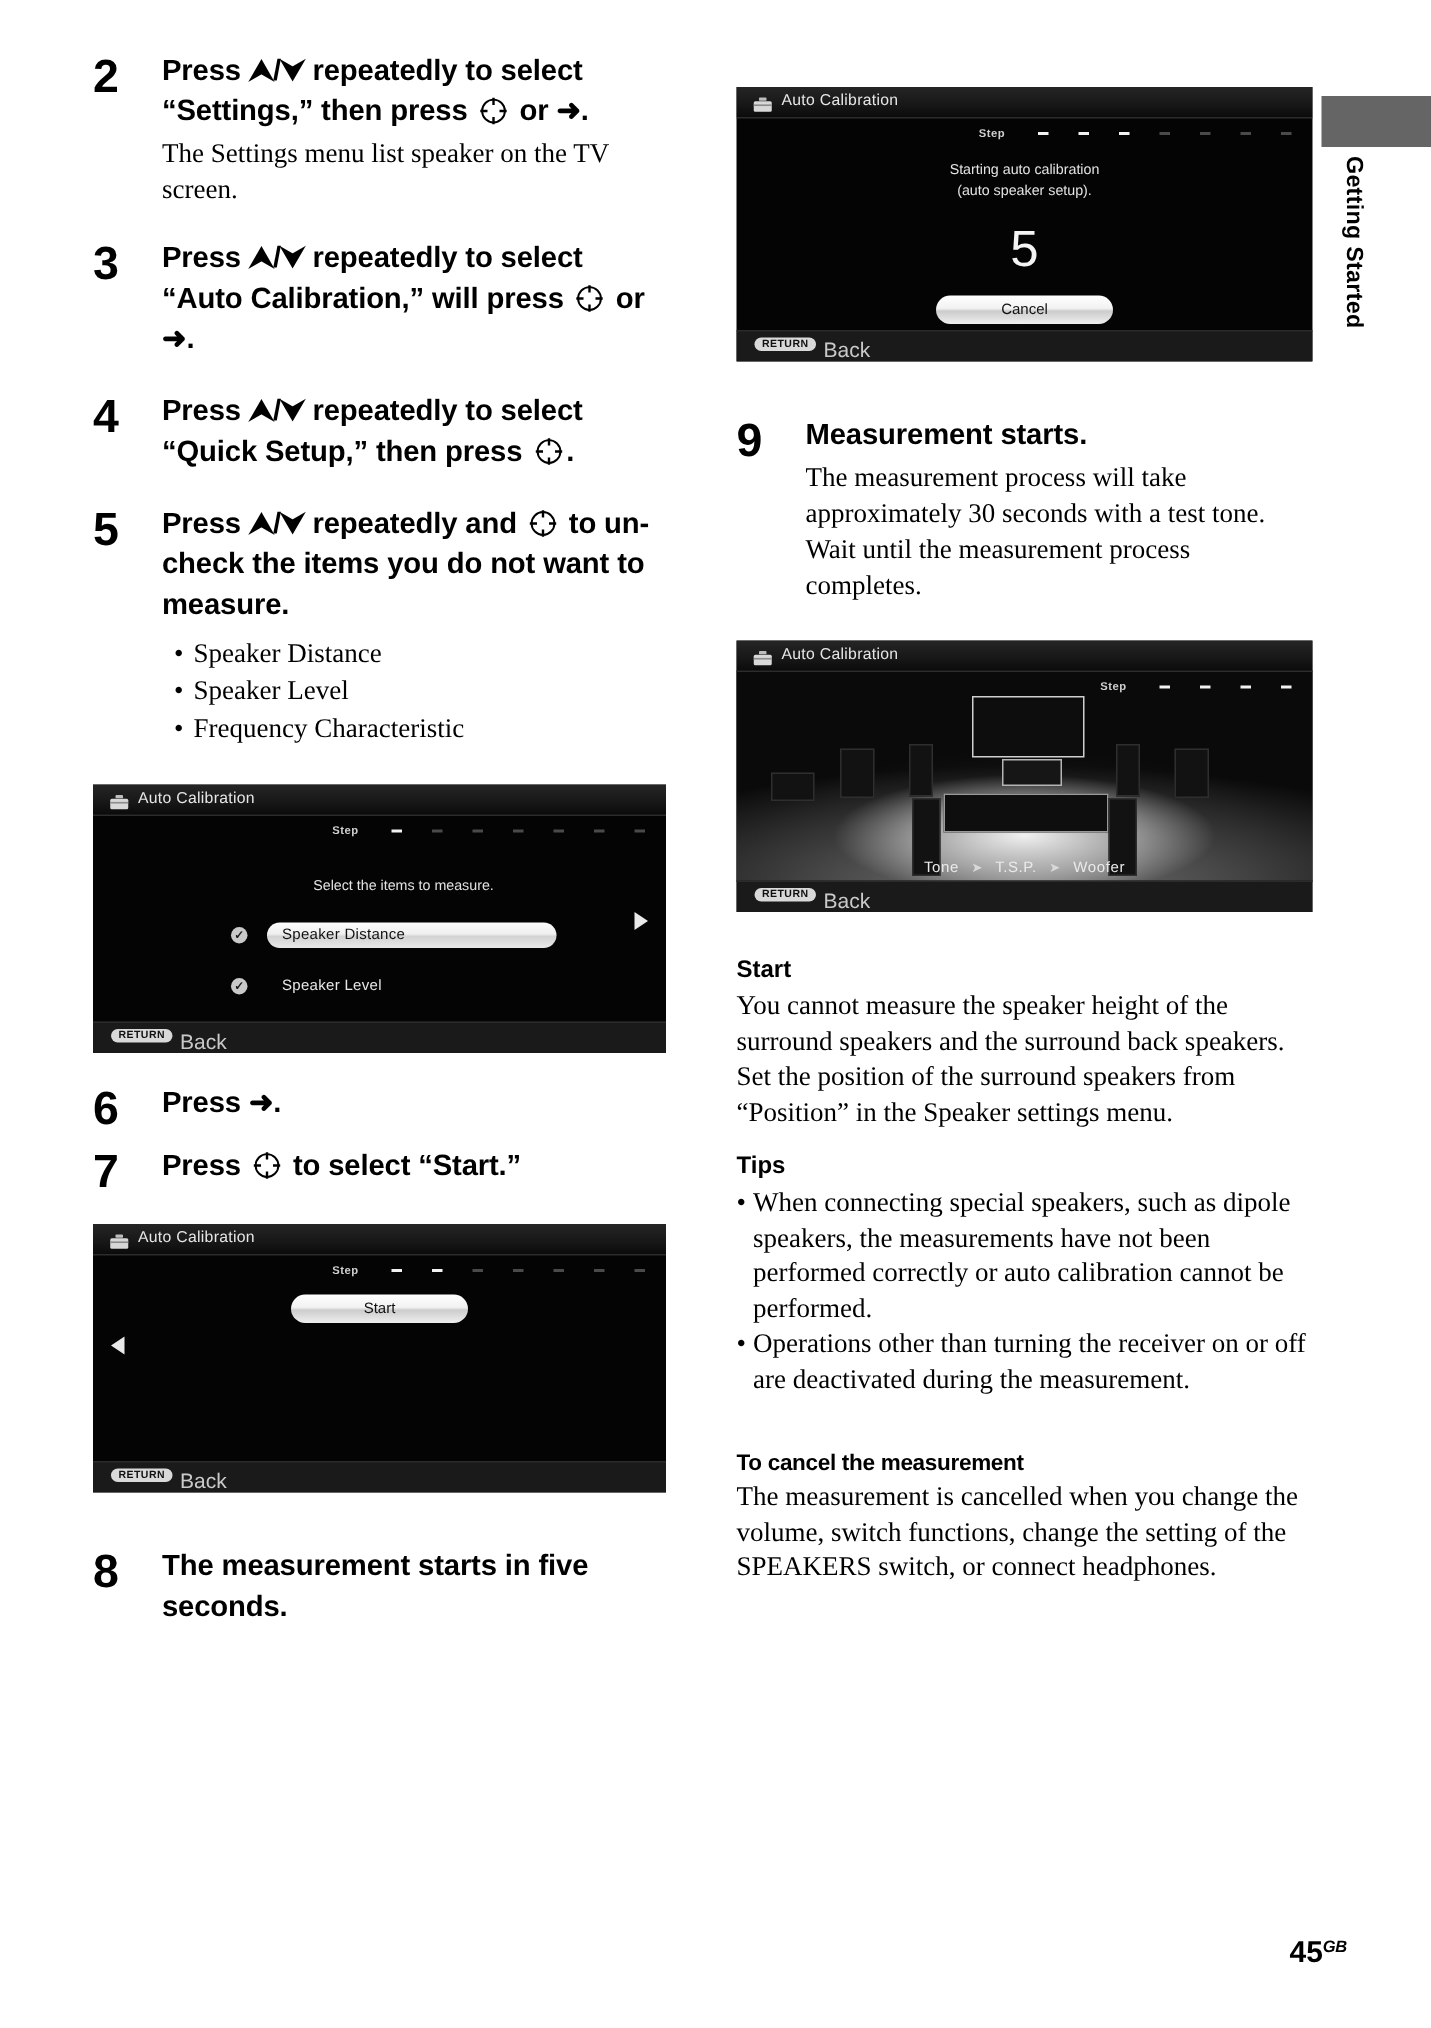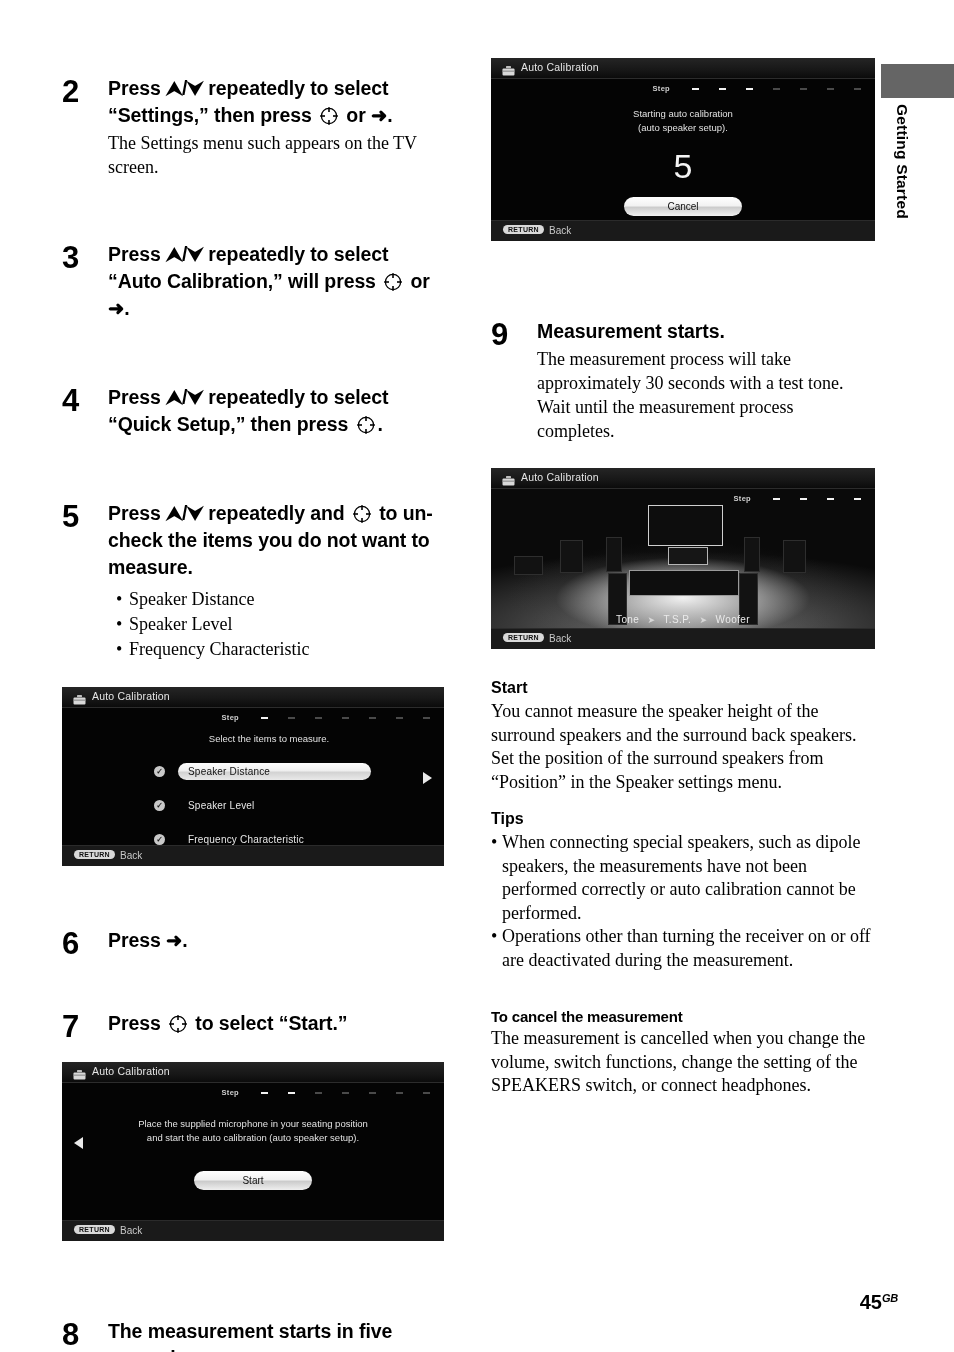--- a/index.html
+++ b/index.html
@@ -74,21 +74,20 @@
   }
   .step-body {
     margin-left: 46px;
   }
   .step-title {
     font-family: "Liberation Sans", sans-serif;
     font-weight: bold;
     font-size: 19.5px;
     line-height: 27px;
     letter-spacing: -0.1px;
-    margin-top: 41px;
   }
   .step-desc {
     font-family: "Liberation Serif", serif;
     font-size: 18px;
     line-height: 24px;
     margin-top: 2px;
   }
 
   
   .arrow-updown { letter-spacing: -0.5px; }
@@ -194,27 +193,27 @@
     font-size: 7px;
     font-weight: bold;
     padding: 1px 5px;
     border-radius: 6px;
     letter-spacing: 0.3px;
   }
   .ret-text {
     position: absolute;
     left: 58px;
     top: 4px;
-    font-size: 10px;
+    font-size: 14px;
     color: #c9c9c9;
   }
 
   
   .tv-select { height: 179px; }
-  .tv-select .tv-msg { margin-top: 24px; padding-left: 32px; }
+  .tv-select .tv-msg { margin-top: 40px; padding-left: 32px; }
   .opt-list { margin-top: 14px; padding-left: 92px; }
   .opt-row {
     position: relative;
     height: 24px;
     margin-bottom: 10px;
   }
   .opt-check {
     position: absolute;
     left: 0;
     top: 6px;
@@ -404,21 +403,21 @@
   <div class="step">
     <div class="step-num">2</div>
     <div class="step-body">
       <div class="step-title"><span>Press </span><span class="arrow-updown">⮝/⮟</span><span> repeatedly to select “Settings,” then press </span><span class="enter-icon"><svg viewBox="0 0 20 20" width="20" height="20">
               <circle cx="10" cy="10" r="7.6" fill="none" stroke="#000" stroke-width="1.3"></circle>
               <line x1="10" y1="1.2" x2="10" y2="6" stroke="#000" stroke-width="1.6"></line>
               <line x1="10" y1="14" x2="10" y2="18.8" stroke="#000" stroke-width="1.6"></line>
               <line x1="1.2" y1="10" x2="6" y2="10" stroke="#000" stroke-width="1.6"></line>
               <line x1="14" y1="10" x2="18.8" y2="10" stroke="#000" stroke-width="1.6"></line>
             </svg></span><span> or </span><span>➜</span><span>.</span></div>
-      <div class="step-desc">The Settings menu such appears on the TV screen.</div>
+      <div class="step-desc">The Settings menu list speaker on the TV screen.</div>
     </div>
   </div>
 
   <div class="spacer-16"></div>
 
   <div class="step">
     <div class="step-num">3</div>
     <div class="step-body">
       <div class="step-title"><span>Press </span><span class="arrow-updown">⮝/⮟</span><span> repeatedly to select “Auto Calibration,” will press </span><span class="enter-icon"><svg viewBox="0 0 20 20" width="20" height="20">
               <circle cx="10" cy="10" r="7.6" fill="none" stroke="#000" stroke-width="1.3"></circle>
@@ -550,24 +549,20 @@
     <div class="tv-step">
       <span class="lbl">Step</span>
       <i class="dash on"></i>
         <i class="dash on"></i>
         <i class="dash"></i>
         <i class="dash"></i>
         <i class="dash"></i>
         <i class="dash"></i>
         <i class="dash"></i>
     </div>
-    <div class="tv-msg">
-      <div>Place the supplied microphone in your seating position</div>
-      <div>and start the auto calibration (auto speaker setup).</div>
-    </div>
     <div class="nav-arrow-left"></div>
     <div class="pill-btn">Start</div>
     <div class="tv-bottom">
       <span class="ret-badge">RETURN</span>
       <span class="ret-text">Back</span>
     </div>
   </div>
 
   <div class="spacer-20"></div>
   <div class="spacer-16"></div>

